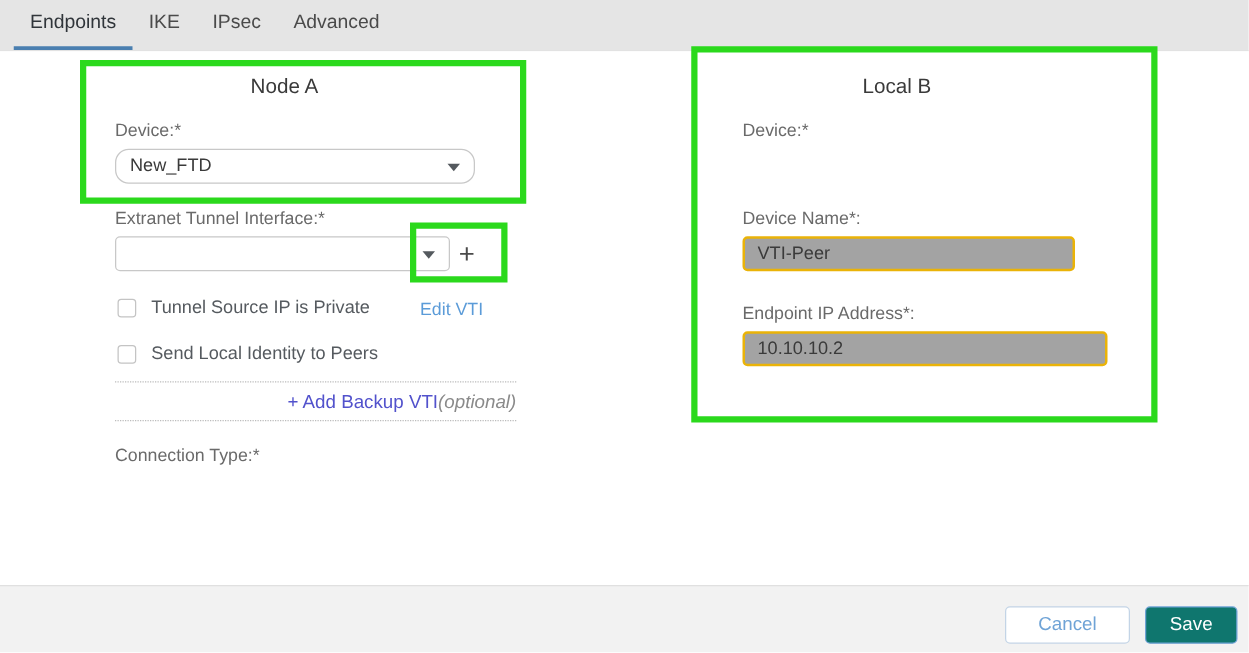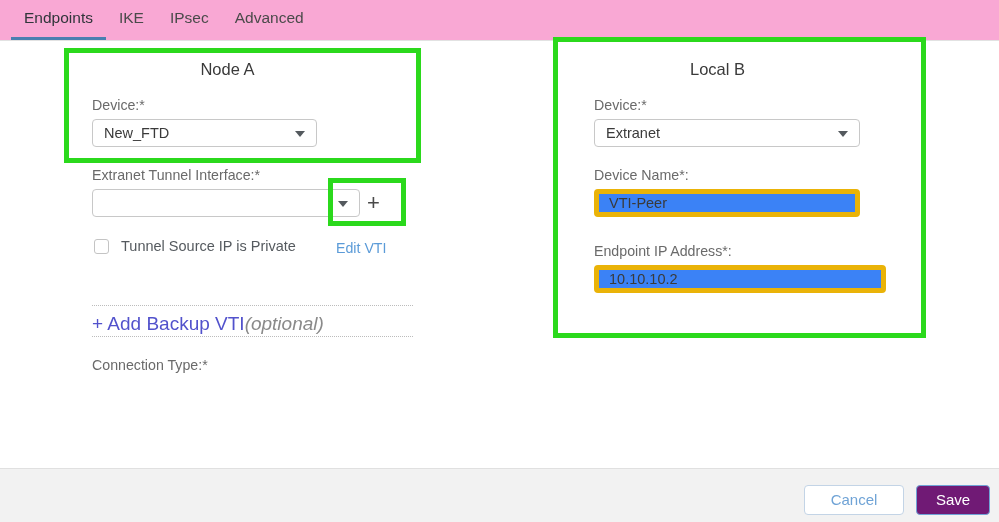--- a/index.html
+++ b/index.html
@@ -15,21 +15,21 @@
     overflow: hidden;
     position: relative;
   }
 
   
   .tabbar {
     position: absolute;
     left: 0; top: 0;
     width: 999px;
     height: 41px;
-    background: #f9a8d4;
+    background: #e5e5e5;
     border-bottom: 1px solid #e2e2e2;
     box-sizing: border-box;
   }
   .tabs {
     position: absolute;
     left: 11px; top: 8px;
     display: flex;
     align-items: flex-start;
   }
   .tab {
@@ -96,22 +96,22 @@
     right: 11px; top: 11px;
     width: 0; height: 0;
     border-left: 5px solid transparent;
     border-right: 5px solid transparent;
     border-top: 6px solid #54595e;
   }
 
   .text-input {
     position: absolute;
     height: 28px;
-    background: #3b82f6;
-    border: 5px solid #eab308;
+    background: #a3a3a3;
+    border: 2px solid #eab308;
     border-radius: 4px;
     box-sizing: border-box;
     font-family: "Liberation Sans", sans-serif;
     font-size: 14.5px;
     color: #3a3a3a;
     padding: 0 10px;
     outline: none;
   }
 
   
@@ -151,22 +151,23 @@
   }
 
   
   .dotted {
     position: absolute;
     border-top: 1px dotted #bcbcbc;
     height: 0;
   }
   .backup-row {
     position: absolute;
-    white-space: nowrap;
-    font-size: 19px;
+    text-align: right;
+    white-space: nowrap;
+    font-size: 15px;
   }
   .backup-link { color: #5252cc; cursor: pointer; }
   .backup-opt { color: #8a8a8a; font-style: italic; }
 
   
   .footer {
     position: absolute;
     left: 0; top: 468px;
     width: 999px;
     height: 54px;
@@ -189,21 +190,21 @@
   .btn-cancel {
     right: 95px;
     width: 100px;
     background: #ffffff;
     border: 1px solid #c3d4e6;
     color: #6fa3d6;
   }
   .btn-save {
     right: 9px;
     width: 74px;
-    background: #701a75;
+    background: #0f766e;
     border: 1px solid #6fa3d6;
     color: #ffffff;
   }
 
   
   .anno {
     position: absolute;
     border: 5px solid #2bd91c;
     box-sizing: border-box;
     pointer-events: none;
@@ -220,54 +221,54 @@
     <div class="tab">IPsec</div>
     <div class="tab">Advanced</div>
   </div>
 </div>
 
 <div class="form-area">
 
   <div class="node-title" id="node-a-title">Node A</div>
 
   <div class="field-label" style="left:92px; top:55px;">Device:*</div>
-  <div class="select-box" style="left:92px; top:78px; width:225px;">
+  <div class="select-box" style="left:92px; top:78px; width:288px;border-radius:11px;">
     <span class="sel-text">New_FTD</span>
     <span class="caret"></span>
   </div>
 
   <div class="field-label" style="left:92px; top:125px;">Extranet Tunnel Interface:*</div>
   <div class="select-box" style="left:92px; top:148px; width:268px;">
     <span class="sel-text"></span>
     <span class="caret"></span>
   </div>
   <div class="plus-btn" style="left:367px; top:151px;">+</div>
 
   <div class="cb-row" style="left:94px; top:197px;">
     <span class="cbox"></span>
     <span class="cb-label">Tunnel Source IP is Private</span>
   </div>
   <div class="link-blue" style="left:336px; top:199px;">Edit VTI</div>
 
+  <div class="cb-row" style="left:94px; top:234px;">
+    <span class="cbox"></span>
+    <span class="cb-label">Send Local Identity to Peers</span>
+  </div>
 
   <div class="dotted" style="left:92px; top:264px; width:321px;"></div>
   <div class="backup-row" style="left:92px; top:272px; width:321px;">
     <span class="backup-link">+ Add Backup VTI</span><span class="backup-opt">(optional)</span>
   </div>
   <div class="dotted" style="left:92px; top:295px; width:321px;"></div>
 
   <div class="field-label" style="left:92px; top:315px;">Connection Type:*</div>
 
   <div class="node-title" id="node-b-title">Local B</div>
 
   <div class="field-label" style="left:594px; top:55px;">Device:*</div>
-  <div class="select-box" style="left:594px; top:78px; width:266px;">
-    <span class="sel-text">Extranet</span>
-    <span class="caret"></span>
-  </div>
 
   <div class="field-label" style="left:594px; top:125px;">Device Name*:</div>
   <input class="text-input" style="left: 594px; top: 148px; width: 266px;" value="VTI-Peer">
 
   <div class="field-label" style="left:594px; top:201px;">Endpoint IP Address*:</div>
   <input class="text-input" style="left: 594px; top: 224px; width: 292px;" value="10.10.10.2">
 
 </div>
 
 <div class="footer">

